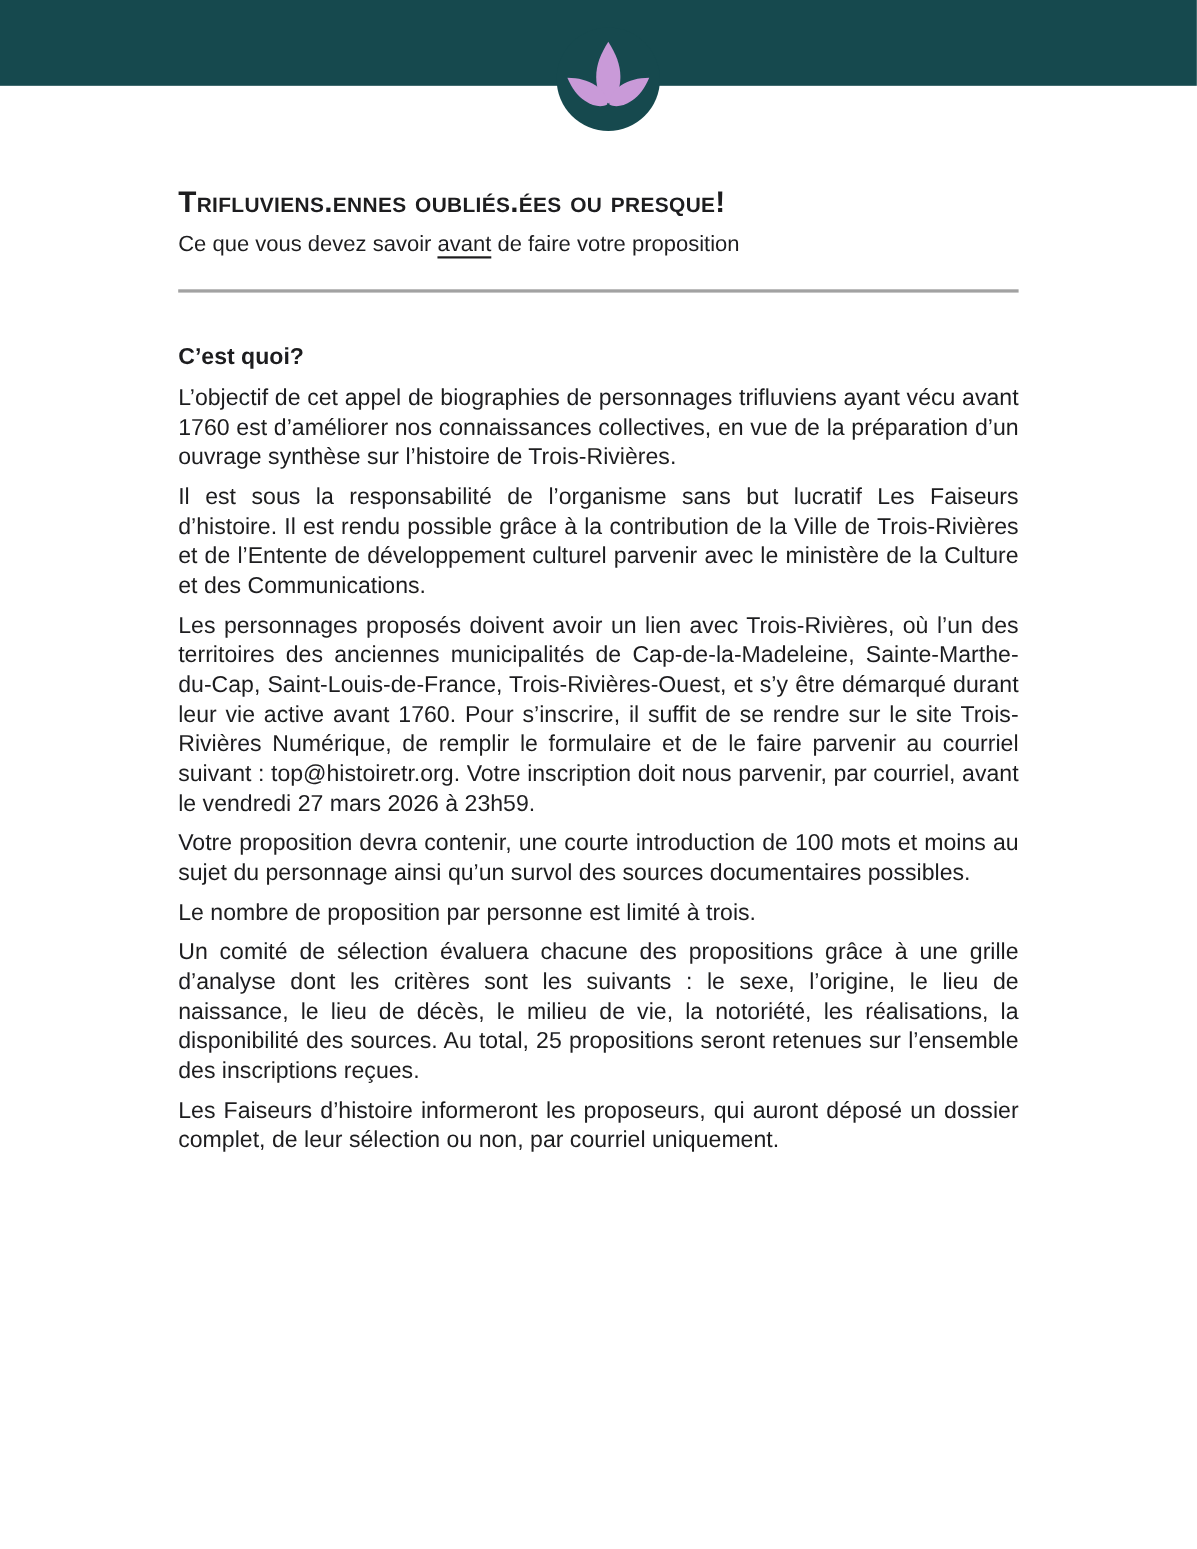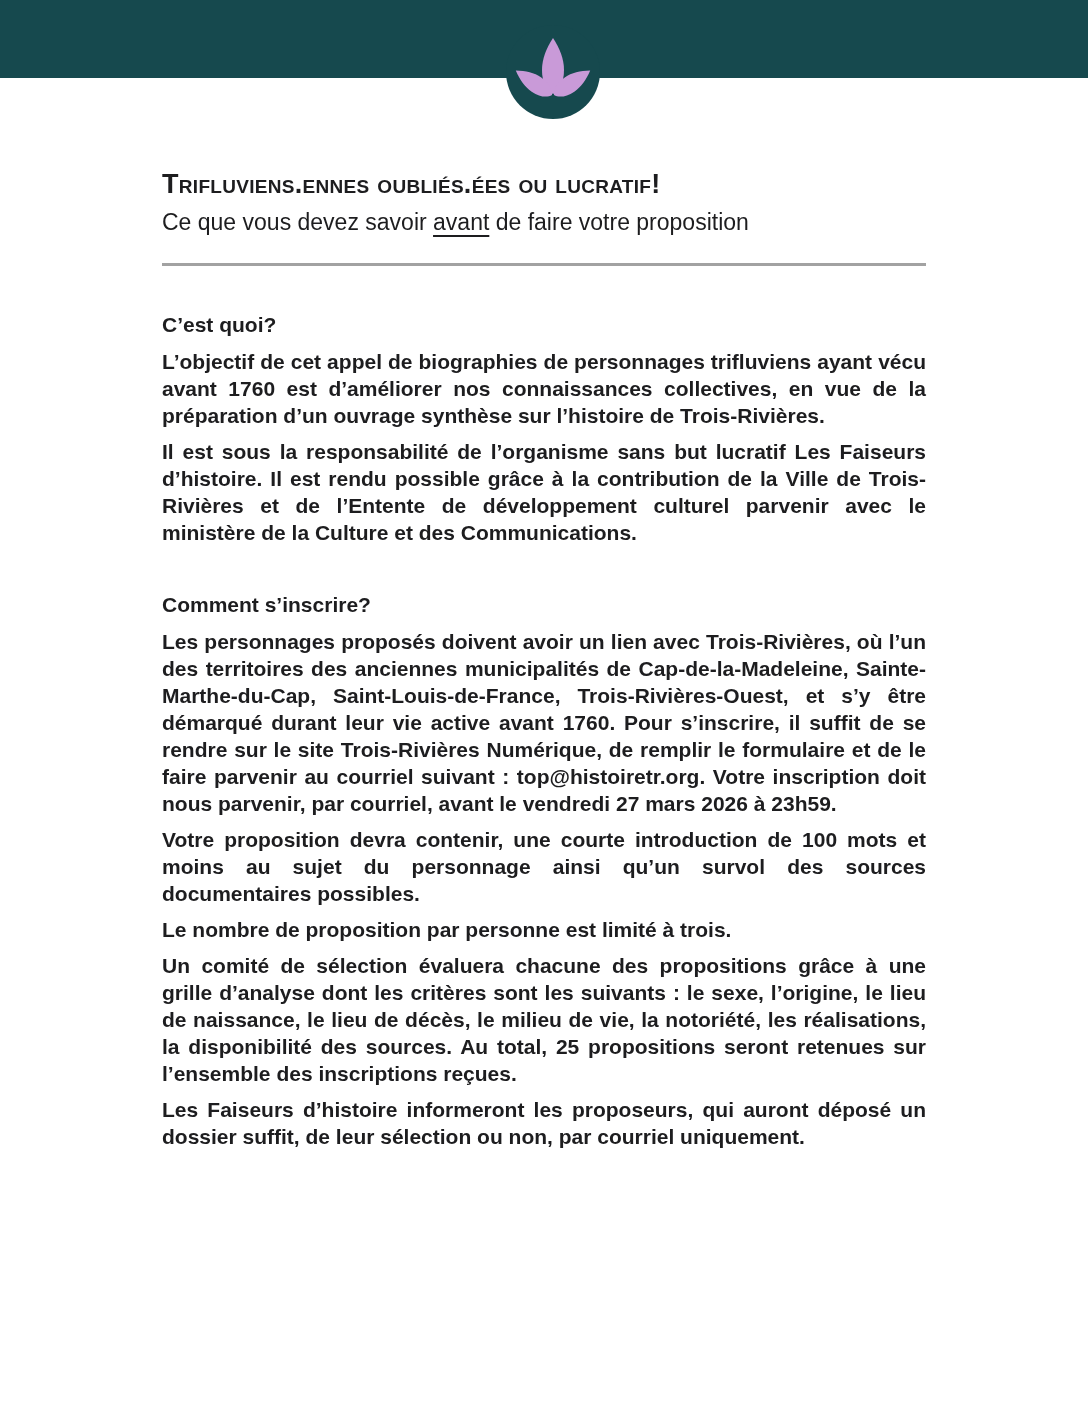--- a/index.html
+++ b/index.html
@@ -32,21 +32,21 @@
     margin: 90px 0 0 0;
     font-size: 27px;
     line-height: 32px;
     font-weight: 700;
     font-variant: small-caps;
     letter-spacing: 0.3px;
     color: var(--text, #1d1d1f);
   }
   p.subtitle {
     margin: 9px 0 0 0;
-    font-size: 23px;
+    font-size: 20px;
     line-height: 27px;
     font-weight: 400;
   }
   .subtitle .u {
     text-decoration: underline;
     text-decoration-thickness: 2px;
     text-underline-offset: 5px;
   }
   .rule {
     margin-top: 27px;
@@ -58,21 +58,21 @@
     font-size: 21px;
     line-height: 27px;
     font-weight: 700;
     color: var(--text, #1d1d1f);
   }
   section.first h2.sec-heading { }
   p.body-par {
     margin: 9px 0 0 0;
     font-size: 21px;
     line-height: 27px;
-    font-weight: 700;
+    font-weight: 400;
     text-align: justify;
     text-justify: inter-word;
   }
 </style>
 </head>
 <body style="--band: #16494e; --petal: #c99ad8; --rule: #a2a2a2; --text: #1d1d1f;">
 
 <div class="page">
 
   <div class="band"></div>
@@ -81,38 +81,37 @@
     <svg viewBox="0 0 100 100" xmlns="http://www.w3.org/2000/svg" aria-hidden="true">
       <circle cx="50" cy="50" r="47" fill="#16494e"></circle>
       <path d="M0,0 C-6,-3 -11,-11 -11,-24 C-11,-35 -7,-45 0,-56 C7,-45 11,-35 11,-24 C11,-11 6,-3 0,0 Z" transform="translate(50,72)" fill="#c99ad8"></path>
       <path d="M0,0 C-6,-3 -11,-11 -11,-24 C-11,-35 -7,-45 0,-56 C7,-45 11,-35 11,-24 C11,-11 6,-3 0,0 Z" transform="translate(49,73) rotate(-56) scale(0.78)" fill="#c99ad8"></path>
       <path d="M0,0 C-6,-3 -11,-11 -11,-24 C-11,-35 -7,-45 0,-56 C7,-45 11,-35 11,-24 C11,-11 6,-3 0,0 Z" transform="translate(51,73) rotate(56) scale(0.78)" fill="#c99ad8"></path>
     </svg>
   </div>
 
   <div class="content">
 
-    <h1 class="doc-title">Trifluviens.ennes oubliés.ées ou lucratif!</h1>
+    <h1 class="doc-title">Trifluviens.ennes oubliés.ées ou presque!</h1>
 
     <p class="subtitle"><span>Ce que vous devez savoir </span><span class="u">avant</span><span> de faire votre proposition</span></p>
 
     <div class="rule"></div>
 
     <section class="first">
       <h2 class="sec-heading">C’est quoi?</h2>
       <p class="body-par">L’objectif de cet appel de biographies de personnages trifluviens ayant vécu avant 1760 est d’améliorer nos connaissances collectives, en vue de la préparation d’un ouvrage synthèse sur l’histoire de Trois-Rivières.</p>
       <p class="body-par">Il est sous la responsabilité de l’organisme sans but lucratif Les Faiseurs d’histoire. Il est rendu possible grâce à la contribution de la Ville de Trois-Rivières et de l’Entente de développement culturel parvenir avec le ministère de la Culture et des Communications.</p>
     </section>
 
     <section>
-      <h2 class="sec-heading">Comment s’inscrire?</h2>
       <p class="body-par">Les personnages proposés doivent avoir un lien avec Trois-Rivières, où l’un des territoires des anciennes municipalités de Cap-de-la-Madeleine, Sainte-Marthe-du-Cap, Saint-Louis-de-France, Trois-Rivières-Ouest, et s’y être démarqué durant leur vie active avant 1760. Pour s’inscrire, il suffit de se rendre sur le site Trois-Rivières Numérique, de remplir le formulaire et de le faire parvenir au courriel suivant : top@histoiretr.org. Votre inscription doit nous parvenir, par courriel, avant le vendredi 27 mars 2026 à 23h59.</p>
       <p class="body-par">Votre proposition devra contenir, une courte introduction de 100 mots et moins au sujet du personnage ainsi qu’un survol des sources documentaires possibles.</p>
       <p class="body-par">Le nombre de proposition par personne est limité à trois.</p>
     </section>
 
     <section>
       <p class="body-par">Un comité de sélection évaluera chacune des propositions grâce à une grille d’analyse dont les critères sont les suivants : le sexe, l’origine, le lieu de naissance, le lieu de décès, le milieu de vie, la notoriété, les réalisations, la disponibilité des sources. Au total, 25 propositions seront retenues sur l’ensemble des inscriptions reçues.</p>
-      <p class="body-par">Les Faiseurs d’histoire informeront les proposeurs, qui auront déposé un dossier suffit, de leur sélection ou non, par courriel uniquement.</p>
+      <p class="body-par">Les Faiseurs d’histoire informeront les proposeurs, qui auront déposé un dossier complet, de leur sélection ou non, par courriel uniquement.</p>
     </section>
 
   </div>
 </div>
 
 </body></html>

